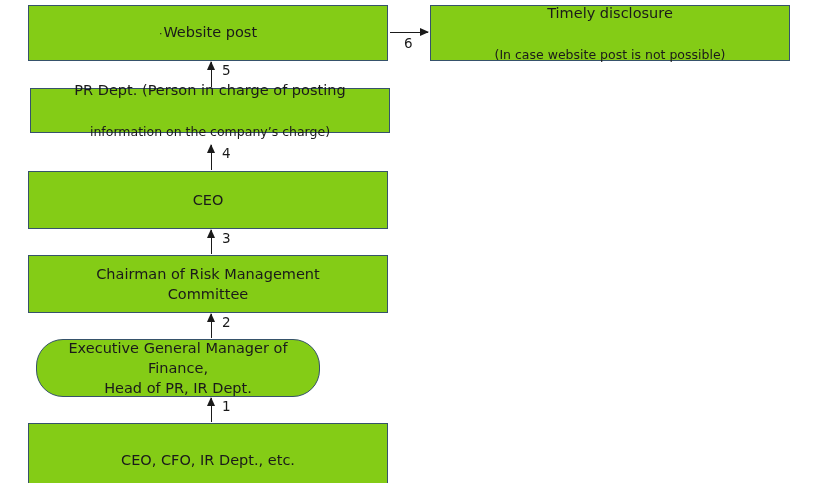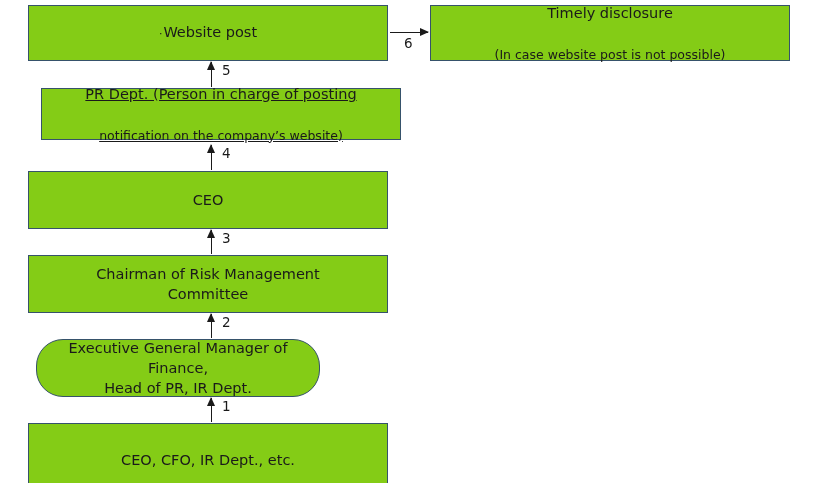--- a/index.html
+++ b/index.html
@@ -63,21 +63,21 @@
   }
   .bullet-list .bl-line .dot {
     font-size: 11px;
     vertical-align: middle;
     margin-right: 1px;
   }
 
   
   #node-top-post     { left: 28px;  top: 5px;   width: 360px; height: 56px; }
   #node-timely       { left: 430px; top: 5px;   width: 360px; height: 56px; justify-content: flex-end; }
-  #node-pr-dept      { left: 41px;  top: 88px;  width: 360px; height: 52px; text-decoration: underline; }
+  #node-pr-dept      { left: 30px;  top: 88px;  width: 360px; height: 45px; }
   #node-ceo          { left: 28px;  top: 171px; width: 360px; height: 58px; }
   #node-chairman     { left: 28px;  top: 255px; width: 360px; height: 58px; }
   #node-exec-gm      { left: 36px;  top: 339px; width: 284px; height: 58px; border-radius: 27px; }
   #node-origin       { left: 28px;  top: 423px; width: 360px; height: 74px; }
 
   
   .v-arrow {
     position: absolute;
     width: 1px;
     background: #1a1a1a;
@@ -159,21 +159,21 @@
   <div class="node" id="node-timely">
     <div class="inner">
       <span>Timely disclosure</span>
       <span class="sub">(In case website post is not possible)</span>
     </div>
   </div>
 
   <div class="node" id="node-pr-dept">
     <div class="inner">
       <span>PR Dept. (Person in charge of posting</span><br>
-      <span class="sub">notification on the company’s website)</span>
+      <span class="sub">information on the company’s charge)</span>
     </div>
   </div>
 
   <div class="node" id="node-chairman">
     <div class="inner">
       <span>Chairman of Risk Management</span><br>
       <span>Committee</span>
     </div>
   </div>
 

